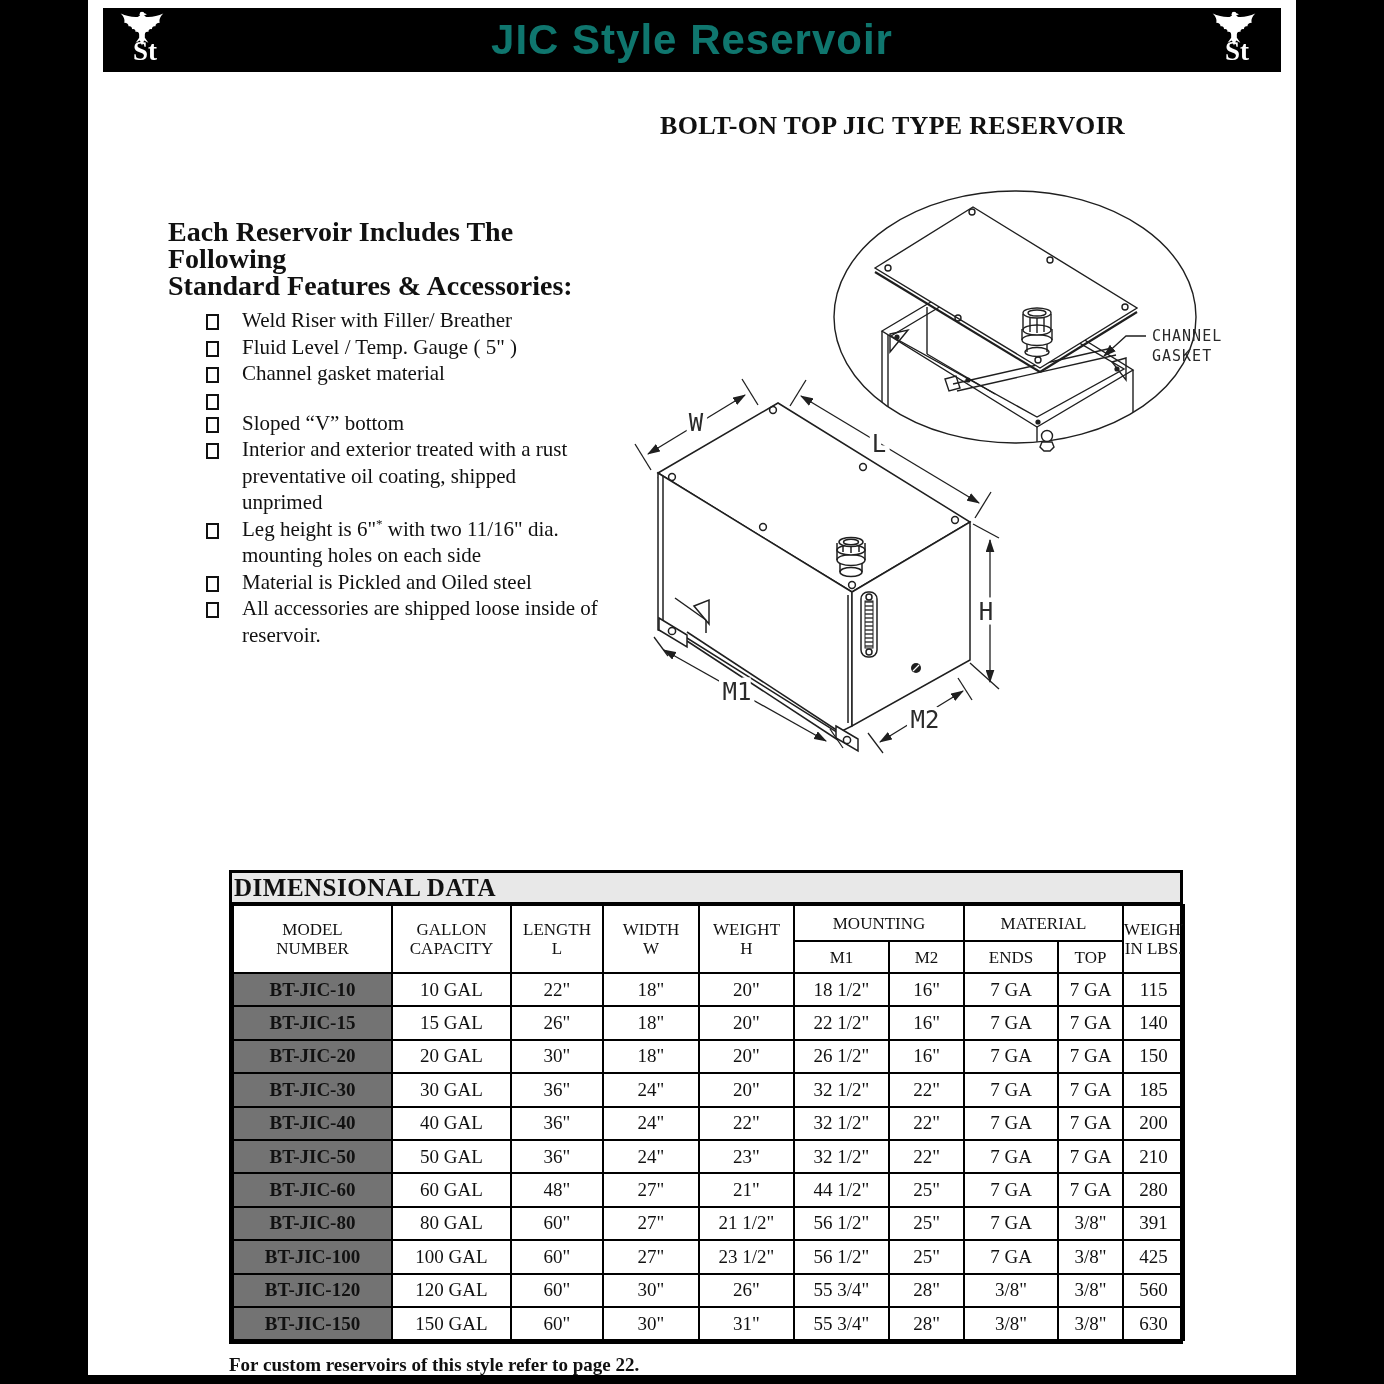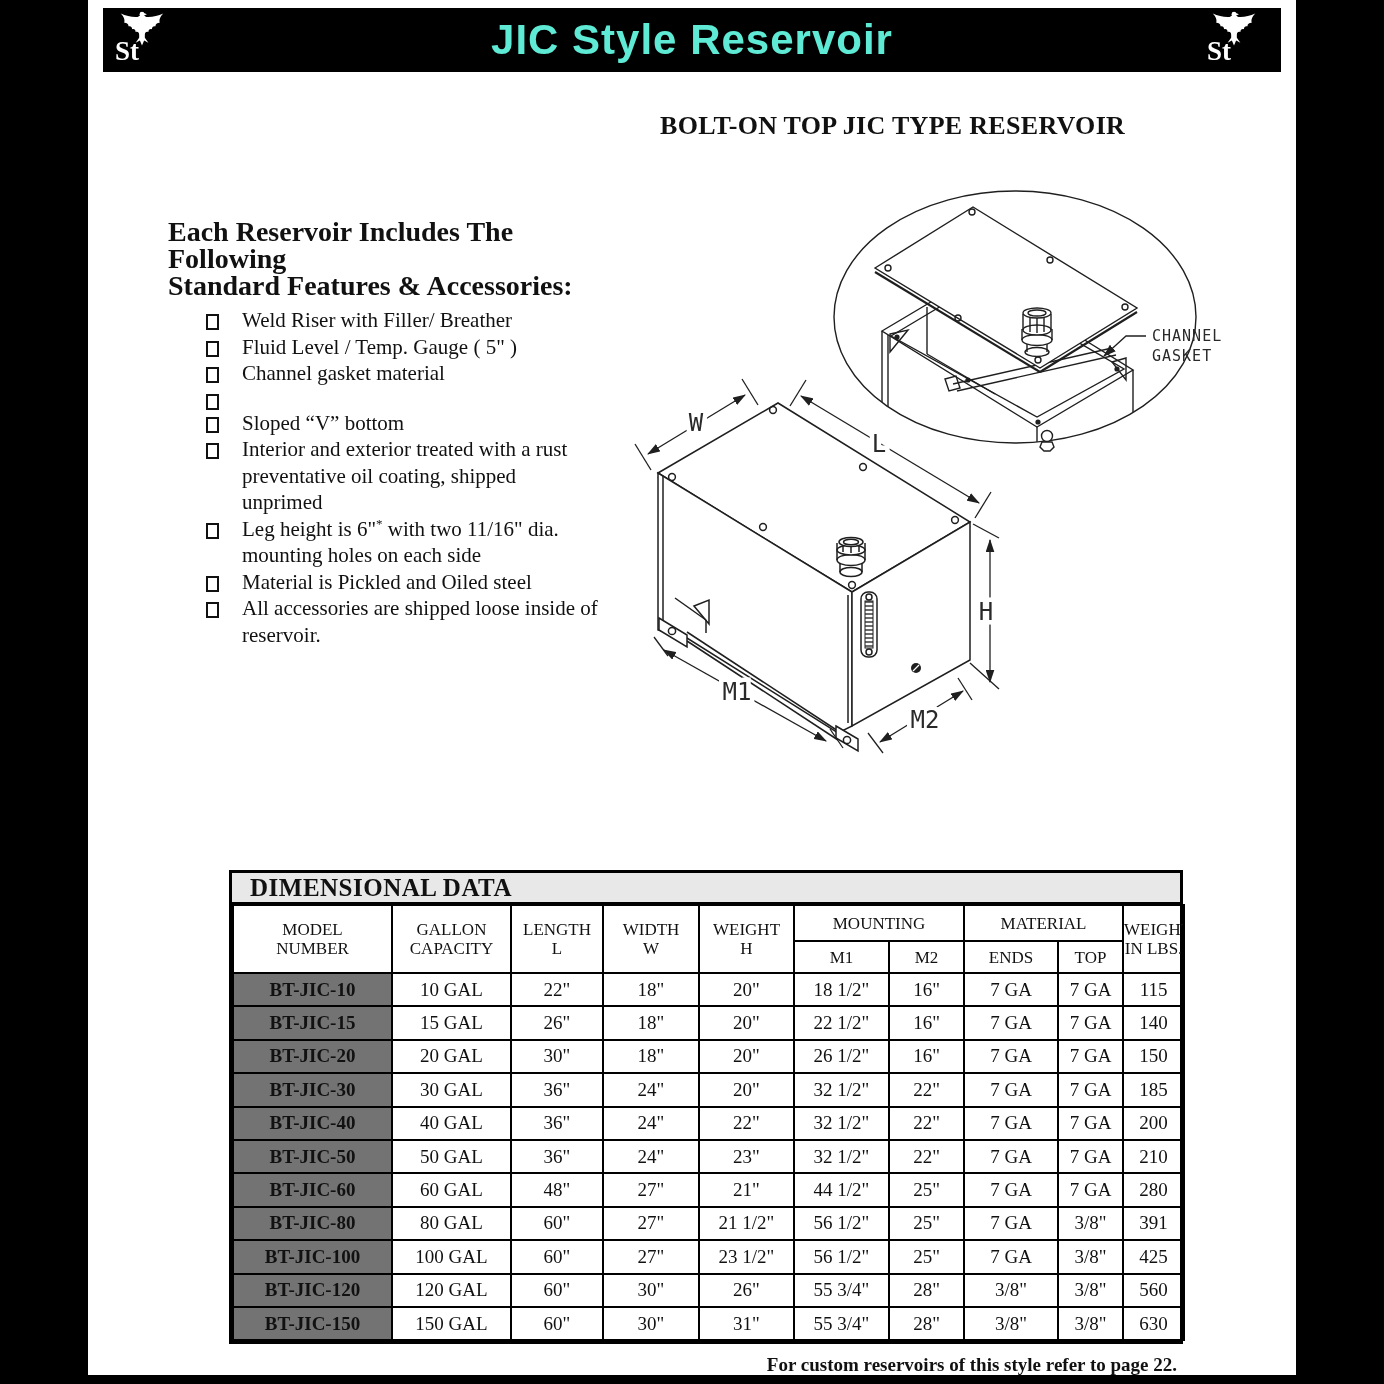--- a/index.html
+++ b/index.html
@@ -12,29 +12,29 @@
   .side-strip.left{left:0;}
   .side-strip.right{left:1296px;}
   .bottom-bar{position:absolute;left:88px;top:1375px;width:1208px;height:9px;background:#000;}
 
   
   .header-bar{
     position:absolute;left:103px;top:8px;width:1178px;height:64px;background:#000;
     display:flex;align-items:center;justify-content:center;
   }
   .header-title{
-    color:#5eead4;font-family:"Liberation Sans",sans-serif;font-weight:bold;
+    color:#0f766e;font-family:"Liberation Sans",sans-serif;font-weight:bold;
     font-size:42px;letter-spacing:1px;white-space:nowrap;
   }
   .logo{position:absolute;top:2px;width:54px;height:60px;}
   .logo.left{left:12px;}
   .logo.right{right:20px;}
   .logo svg{position:absolute;left:4px;top:0;}
   .logo .logo-st{
-    position:absolute;left:0;right:12px;top:26px;text-align:left;color:#fff;
+    position:absolute;left:0;right:12px;top:26px;text-align:right;color:#fff;
     font-family:"Liberation Serif",serif;font-weight:bold;font-size:27px;line-height:30px;
   }
 
   
   .subtitle{
     position:absolute;left:660px;top:111px;width:445px;text-align:center;
     font-weight:bold;font-size:26px;letter-spacing:.3px;white-space:nowrap;
   }
 
   
@@ -52,35 +52,35 @@
   
   .diagram{position:absolute;left:600px;top:170px;width:648px;height:650px;}
   .diagram text{font-family:"DejaVu Sans Mono",monospace;fill:#2a2a2a;}
   .dim-label{font-size:24px;paint-order:stroke;stroke:#fff;stroke-width:9px;}
   .callout-label{font-size:15px;letter-spacing:1px;}
 
   
   .dim-table-wrap{position:absolute;left:229px;top:870px;width:948px;border:3px solid #000;background:#fff;}
   .dim-table-title{
     background:#e8e8e8;border-bottom:2px solid #000;height:29px;
-    font-weight:bold;font-size:25px;line-height:29px;padding-left:18px;letter-spacing:.5px;
+    font-weight:bold;font-size:25px;line-height:29px;padding-left:2px;letter-spacing:.5px;
   }
   table.dim{border-collapse:collapse;table-layout:fixed;width:100%;}
   table.dim th,table.dim td{
     border:2px solid #000;text-align:center;vertical-align:middle;
     white-space:nowrap;overflow:hidden;padding:0;
   }
   table.dim th{font-weight:normal;font-size:17px;line-height:19px;}
   table.dim thead tr.tier1 th{height:34px;}
   table.dim thead tr.tier2 th{height:30px;}
   table.dim td{font-size:19px;height:31.4px;}
   table.dim td.model{background:#737373;font-weight:bold;}
 
   .footer-note{
-    position:absolute;left:229px;top:1354px;width:948px;text-align:right;
+    position:absolute;left:229px;top:1354px;width:948px;text-align:left;
     font-weight:bold;font-size:19px;
   }
 </style>
 </head>
 <body>
 
 <div class="side-strip left"></div>
 <div class="side-strip right"></div>
 <div class="bottom-bar"></div>
 

